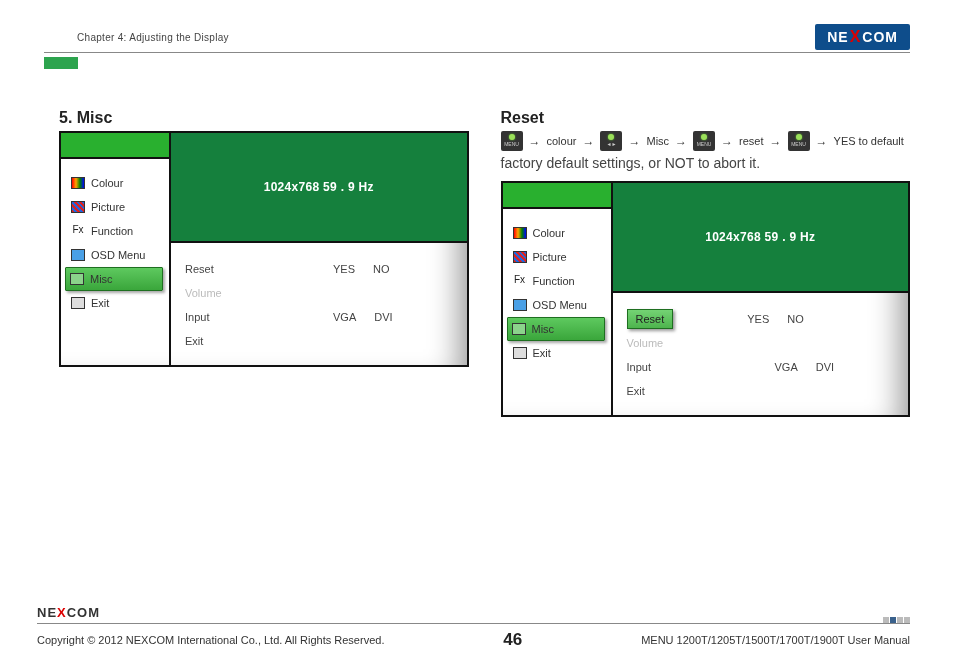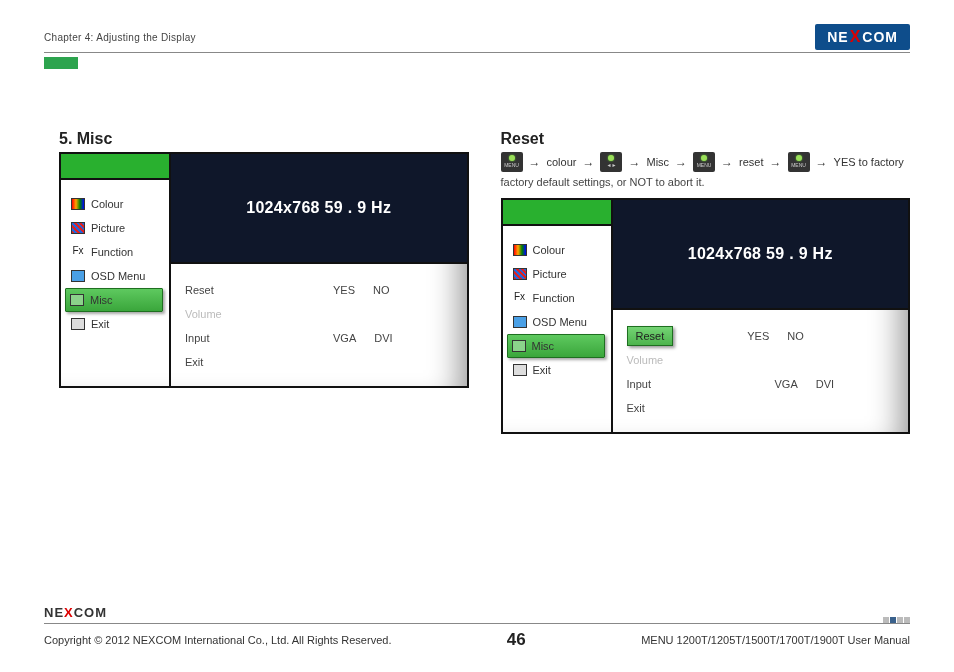--- a/index.html
+++ b/index.html
@@ -1,29 +1,29 @@
 <!DOCTYPE html>
 <html><head>
 <meta charset="utf-8">
 <style>
   * { box-sizing: border-box; margin: 0; padding: 0; }
   body { font-family: Arial, Helvetica, sans-serif; font-size: 11px; color: #333; background: #fff; width: 954px; height: 672px; position: relative; }
   .page { padding: 24px 44px 0 44px; }
   .top-bar { display: flex; justify-content: space-between; align-items: center; border-bottom: 1px solid #888; padding-bottom: 2px; }
-  .chapter-title { font-size: 10px; color: #444; letter-spacing: .3px; }
+  .chapter-title { font-size: 10px; color: #444; letter-spacing: .3px; margin-left: 33px; }
   .logo { background: #0e4d8b; color: #fff; font-size: 14px; font-weight: bold; padding: 4px 12px; letter-spacing: 1px; display: flex; align-items: center; border-radius: 2px; }
   .logo .x { color: #d00; margin: 0 1px; font-size: 16px; }
   .stub { width: 34px; height: 12px; background: #2da44e; margin-top: 4px; }
-  .columns { display: flex; gap: 32px; margin-top: 61px; padding-left: 15px; }
+  .columns { display: flex; gap: 32px; margin-top: 40px; padding-left: 15px; }
   .col { flex: 1 1 0; }
   .section-heading { font-size: 16px; font-weight: bold; color: #222; margin-bottom: 4px; }
   .panel { border: 2px solid #111; height: 236px; display: flex; position: relative; background: #fff; box-shadow: inset -28px 0 30px -20px rgba(0,0,0,.4); }
   .panel-left { width: 110px; border-right: 2px solid #111; display: flex; flex-direction: column; }
   .green-top { background: #29b02f; height: 26px; border-bottom: 2px solid #111; }
-  .panel-right-head { flex: 1; background: #0f172a; height: 26px; border-bottom: 2px solid #111; color: #fff; font-size: 16px; font-weight: bold; display: flex; align-items: center; justify-content: center; letter-spacing: .3px; }
+  .panel-right-head { flex: 1; background: #15803d; height: 26px; border-bottom: 2px solid #111; color: #fff; font-size: 12px; font-weight: bold; display: flex; align-items: center; justify-content: center; letter-spacing: .3px; }
   .panel-right { flex: 1; display: flex; flex-direction: column; }
   .menu-body { padding: 12px 6px 0 6px; flex: 1; }
   .menu-item { display: flex; align-items: center; gap: 6px; height: 24px; font-size: 11px; color: #333; padding-left: 4px; }
   .menu-item.selected { background: linear-gradient(#5ec95f,#3aa63b); border: 1px solid #1e6f20; box-shadow: 2px 2px 3px rgba(0,0,0,.35); border-radius: 1px; margin-left: -2px; width: 98px; }
   .mi-icon { width: 14px; height: 12px; display: inline-block; border: 1px solid #333; }
   .ic-colour { background: linear-gradient(90deg,red,orange,green,blue); }
   .ic-picture { background: repeating-linear-gradient(45deg,#d22,#d22 2px,#26d 2px,#26d 4px); }
   .ic-function { background: #fff; font-size: 10px; text-align:center; line-height:10px; color:#222; border:none; }
   .ic-osd { background: #4aa0e6; position: relative; }
   .ic-misc { background: #8bd38b; position: relative; }
@@ -33,22 +33,22 @@
   .row-label { width: 72px; color: #444; }
   .row-label.disabled { color: #bbb; }
   .row-label.boxed { background: linear-gradient(#74d374,#4db44d); border:1px solid #1e6f20; box-shadow: 2px 2px 3px rgba(0,0,0,.4); padding: 3px 8px; width:auto; color:#222; }
   .row-opts { display:flex; gap:18px; color:#444;justify-content:center; }
   .reset-steps { display:flex; align-items:center; gap:6px; font-size:11px; color:#333; margin-bottom:4px; }
   .menu-chip { width:22px; height:20px; background:#333; border-radius:2px; position:relative; display:flex; flex-direction:column; align-items:center; justify-content:center; }
   .menu-chip .dot { width:6px; height:6px; border-radius:50%; background:#9be05a; margin-top:-2px; box-shadow:0 0 2px #6c3; }
   .menu-chip .lbl { font-size:5px; color:#ccc; line-height:6px; margin-top:1px; }
   .menu-chip.arrows .dot { background:#9be05a; }
   .arrow { font-size:12px; color:#333; }
-  .reset-note { font-size:11px; color:#444; margin-bottom:10px; }
-  .footer { position:absolute; left:44px; right:44px; bottom:22px; }
+  .reset-note { font-size:14px; color:#444; margin-bottom:10px; }
+  .footer { position:absolute; left:37px; right:44px; bottom:22px; }
   .foot-hr { border-top:1px solid #888; margin-bottom:6px; }
   .foot-logo-row { display:flex; justify-content:space-between; align-items:flex-end; }
   .foot-logo { font-weight:bold; font-size:13px; color:#333; letter-spacing:1px; border-bottom:1px solid transparent; margin-bottom:2px;}
   .foot-logo .x { color:#d00; }
   .small-squares { display:flex; gap:1px; }
   .small-squares span { width:6px; height:6px; background:#bbb; display:inline-block; }
   .small-squares span.dark { background:#3a618c; }
   .page-num { font-weight:bold; font-size:17px; color:#222; }
   .foot-line { display:flex; justify-content:space-between; align-items:center; }
 </style>
@@ -155,21 +155,21 @@
             <span class="lbl">MENU</span>
           </span>
         <span class="arrow">→</span>
         <span>reset</span>
         <span class="arrow">→</span>
         <span class="menu-chip">
             <span class="dot"></span>
             <span class="lbl">MENU</span>
           </span>
         <span class="arrow">→</span>
-        <span>YES to factory</span>
+        <span>YES to default</span>
       </div>
       <div class="reset-note">factory default settings, or NOT to abort it.</div>
 
       <div class="panel">
         <div class="panel-left">
           <div class="green-top"></div>
           <div class="menu-body">
             <div class="menu-item">
                 <span class="mi-icon ic-colour"></span>
                 <span>Colour</span>

